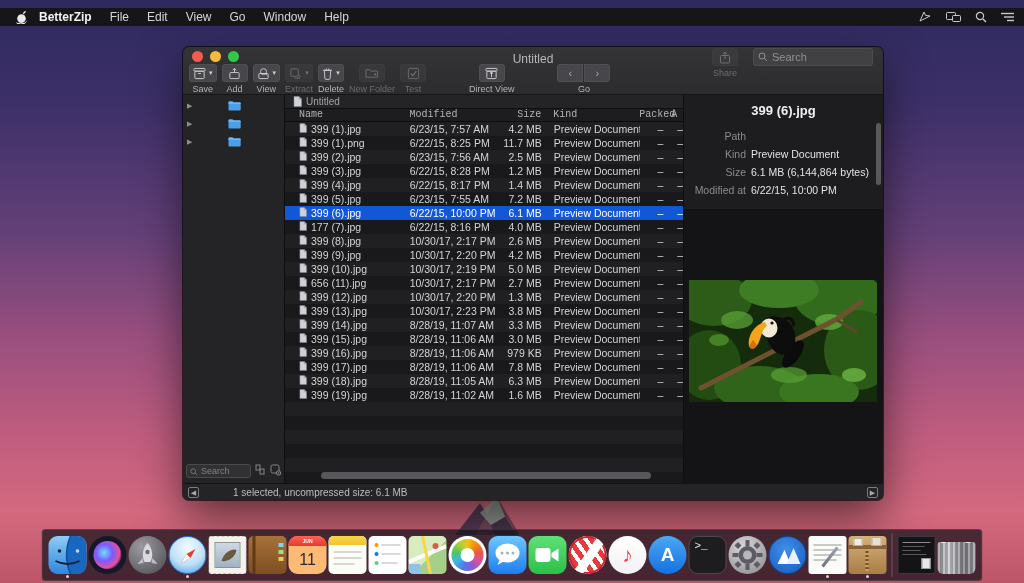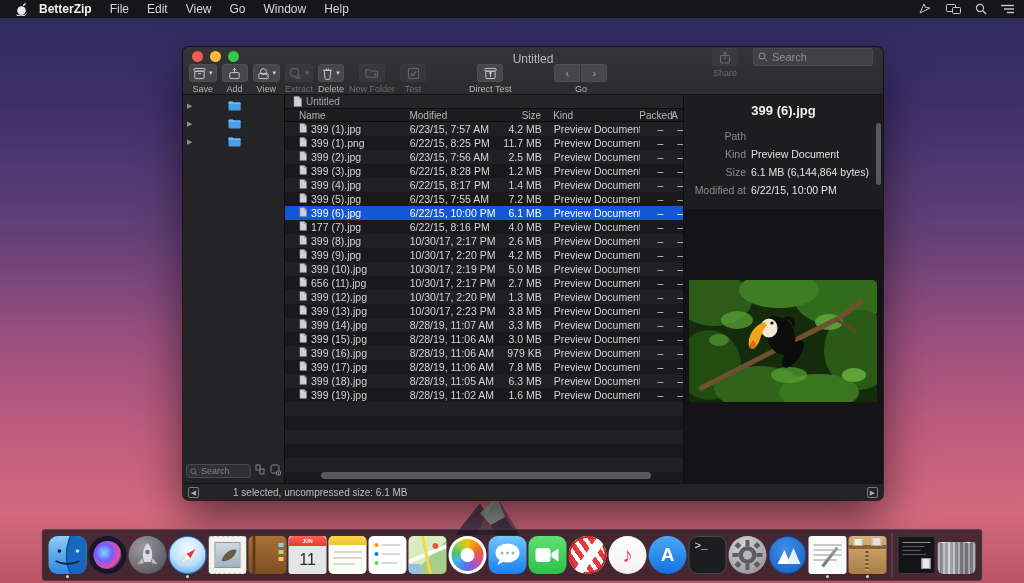--- a/index.html
+++ b/index.html
@@ -4,21 +4,21 @@
 <style>
   * { margin:0; padding:0; box-sizing:border-box; }
   html,body { width:1024px; height:583px; overflow:hidden; }
   body {
     font-family:"Liberation Sans", sans-serif;
     position:relative;
     background:linear-gradient(180deg,#2e2a5e 0%,#3d3069 18%,#644078 40%,#9a4f7e 58%,#c05d7e 75%,#d4697e 88%,#bc5568 100%);
   }
 
   
-  .menubar { position:absolute; top:0; left:0; right:0; height:18px; background:#161619;
+  .menubar { position:absolute; top:8px; left:0; right:0; height:18px; background:#161619;
     display:flex; align-items:center; color:#d6d6d8; font-size:12px; padding:0 10px; z-index:50; }
   .menubar .apple { margin:0 12px 0 6px; display:flex; align-items:center; }
   .menubar .appname { font-weight:bold; color:#f2f2f2; margin-right:18px; }
   .menubar .mitem { margin-right:18px; cursor:default; }
   .menubar .spacer { flex:1; }
   .menubar .ric { margin-left:14px; display:flex; align-items:center; opacity:.92; }
 
   
   .window { position:absolute; left:183px; top:47px; width:700px; height:453px;
     background:#1d1d1f; border-radius:6px; box-shadow:0 18px 45px rgba(0,0,0,.55), 0 0 0 1px rgba(0,0,0,.6);
@@ -59,22 +59,22 @@
   .badge { background:#6e7f96; color:#fff; font-size:8.5px; border-radius:7px; padding:1px 5px; margin-right:4px; }
   .side-bottom { position:absolute; bottom:3px; left:3px; right:2px; display:flex; align-items:center; }
   .mini-search { flex:1; height:14px; background:#313134; border:1px solid #4a4a4d; border-radius:3px;
      display:flex; align-items:center; padding:0 3px; }
   .mini-search .ph { color:#828284; font-size:9px; margin-left:3px; }
   .side-bottom .sic { margin-left:4px; opacity:.75; }
 
   .filearea { width:399px; border-right:1px solid #0e0e0f; position:relative; background:#19191b; }
   .pathbar { height:14px; background:#242427; border-bottom:1px solid #0e0e0f; display:flex; align-items:center; padding-left:8px; }
   .pathbar .plbl { color:#9fa0a2; font-size:10px; margin-left:4px; }
-  .thead { height:13px; display:flex; align-items:center; background:#1d1d1f; border-bottom:1px solid #0c0c0d;
-     color:#b3b3b5; font-size:10px; }
+  .thead { height:13px; display:flex; background:#1d1d1f; border-bottom:1px solid #0c0c0d;
+     color:#b3b3b5; font-size:10px;font-family:Liberation Mono, monospace; }
   .tbody { position:absolute; top:27px; bottom:0; left:0; right:0;
      background:repeating-linear-gradient(180deg,#202023 0 14px,#19191b 14px 28px); overflow:hidden; }
   .trow { display:flex; align-items:center; height:14px; font-size:10.5px; color:#d4d4d6; white-space:nowrap; }
   .trow.sel { background:#1258d6; color:#fff; }
   .c-name{ width:128px; padding-left:14px; display:flex; align-items:center; overflow:hidden; }
   .c-name svg{ margin-right:4px; flex:none; }
   .c-mod{ width:92px; overflow:hidden; }
   .c-size{ width:50px; text-align:right; padding-right:6px; }
   .c-kind{ width:95px; padding-left:6px; overflow:hidden; }
   .c-packed{ width:24px; text-align:right; }
@@ -269,21 +269,21 @@
           <span class="face">
             <span>
               <svg width="13" height="13" viewBox="0 0 14 14">
                 <rect x="2" y="4.5" width="10" height="8" rx="1" fill="none" stroke="#cfcfcf"></rect>
                 <rect x="1" y="1.5" width="12" height="3" rx="1" fill="none" stroke="#cfcfcf"></rect>
                 <line x1="7" y1="6" x2="7" y2="11" stroke="#cfcfcf"></line>
                 <circle cx="7" cy="6.5" r="1.3" fill="#cfcfcf"></circle>
               </svg>
             </span>
           </span>
-          <span class="lbl">Direct Test</span>
+          <span class="lbl">Direct View</span>
         </div>
         <div class="tbtn gap">
           <div class="gonav">
             <span class="seg">‹</span>
             <span class="seg">›</span>
           </div>
           <span class="lbl">Go</span>
         </div>
       </div>
     <div class="tb-right">
@@ -786,21 +786,21 @@
         <div class="dk" style="background:linear-gradient(180deg,#a8713a,#7d4f22);border-radius:5px">
           <div style="position:absolute;left:4px;top:0;bottom:0;width:3px;background:#5e3a16"></div>
           <div style="position:absolute;right:3px;top:7px;width:5px;height:4px;background:#7fd3f2"></div>
           <div style="position:absolute;right:3px;top:14px;width:5px;height:4px;background:#9fe07a"></div>
           <div style="position:absolute;right:3px;top:21px;width:5px;height:4px;background:#f2c45e"></div>
         </div>
       </span>
     </div>
     <div class="ditem">
       <span>
-        <div class="dk" style="background:#e5e5e5;border-radius:3px">
+        <div class="dk" style="background:#fdba74;border-radius:9px">
           <div style="position:absolute;top:0;left:0;right:0;height:10px;background:linear-gradient(180deg,#ff6156,#e8392e);border-radius:5px 5px 0 0;color:#fff;font-size:5px;text-align:center;line-height:10px;font-weight:bold">JUN</div>
           <div style="position:absolute;top:10px;left:0;right:0;bottom:0;display:flex;align-items:center;justify-content:center;font-size:16px;color:#2b2b2b">11</div>
         </div>
       </span>
     </div>
     <div class="ditem">
       <span>
         <div class="dk" style="background:#fdfdf7;border-radius:5px">
           <div style="position:absolute;top:0;left:0;right:0;height:9px;background:linear-gradient(180deg,#f7d64a,#f0c431);border-radius:5px 5px 0 0"></div>
           <div style="position:absolute;left:5px;right:5px;top:15px;height:1.5px;background:#d8d8d2"></div>

